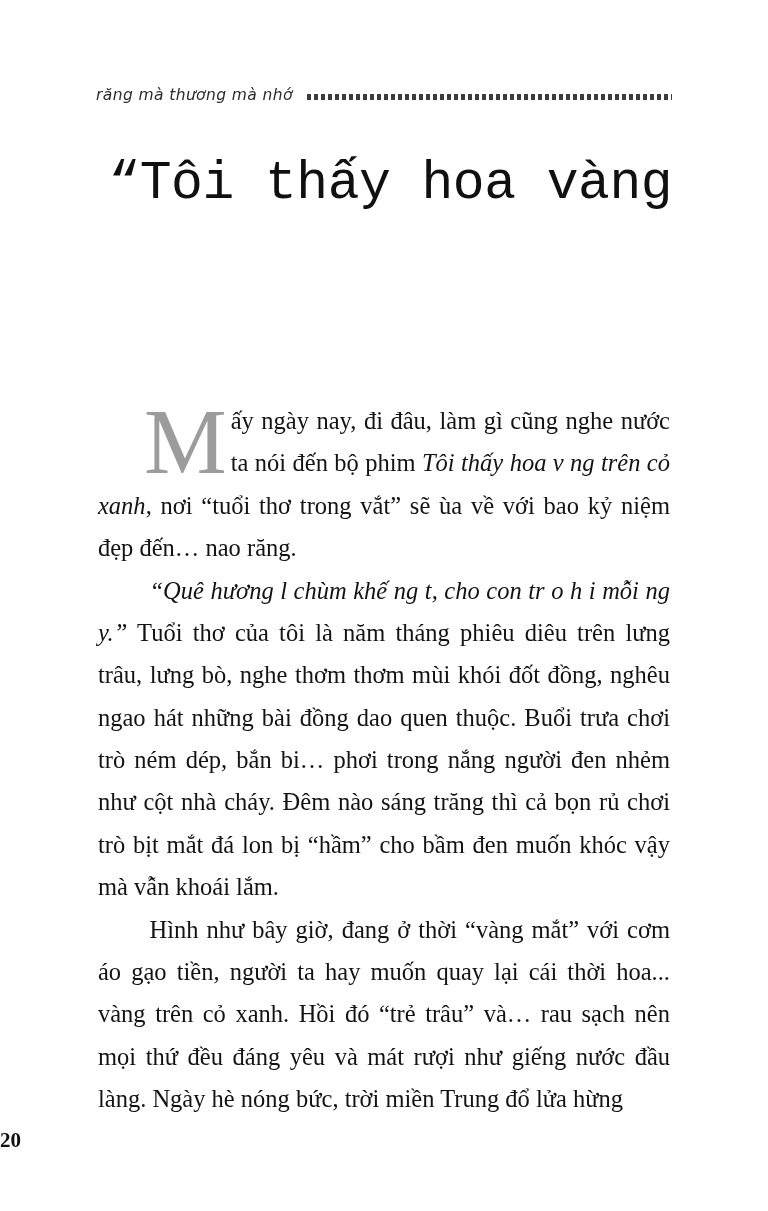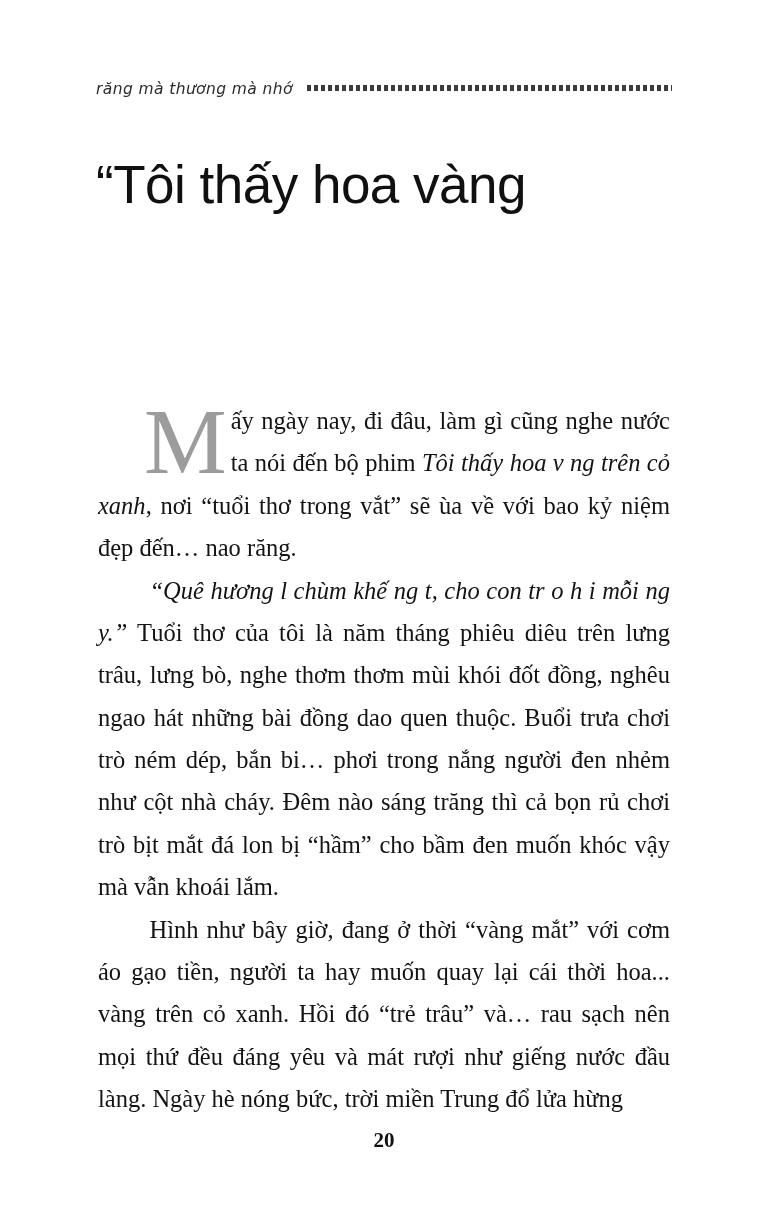--- a/index.html
+++ b/index.html
@@ -26,21 +26,21 @@
   }
 
   
   .running-head {
     position: absolute;
     left: 96px;
     top: 80px;
     width: 576px;
     height: 30px;
     display: flex;
-    align-items: flex-start;
+    align-items: center;
     gap: 14px;
   }
   .running-head-text {
     font-family: "DejaVu Sans", sans-serif;
     font-style: italic;
     font-size: 15.5px;
     letter-spacing: 0.4px;
     color: #2b2b2b;
     white-space: nowrap;
   }
@@ -60,22 +60,22 @@
     background-position: left center;
     opacity: 0.92;
   }
 
   
   .chapter-title {
     position: absolute;
     left: 96px;
     top: 155px;
     width: 576px;
-    text-align: left;
-    font-family: Liberation Sans, sans-serif;
+    text-align: right;
+    font-family: Liberation Mono, monospace;
     font-size: 53px;
     line-height: 1.12;
     font-weight: 400;
     color: #101010;
     letter-spacing: -0.5px;
   }
   .chapter-title .line {
     display: block;
     white-space: nowrap;
   }
@@ -115,21 +115,20 @@
   .it {
     font-style: italic;
   }
 
   
   .folio {
     position: absolute;
     left: 0;
     top: 1128px;
     width: 768px;
-    text-align: center;
     font-family: "Liberation Serif", serif;
     font-weight: bold;
     font-size: 21px;
     color: #111111;
   }
 </style>
 </head>
 <body>
 
 <div class="page">

